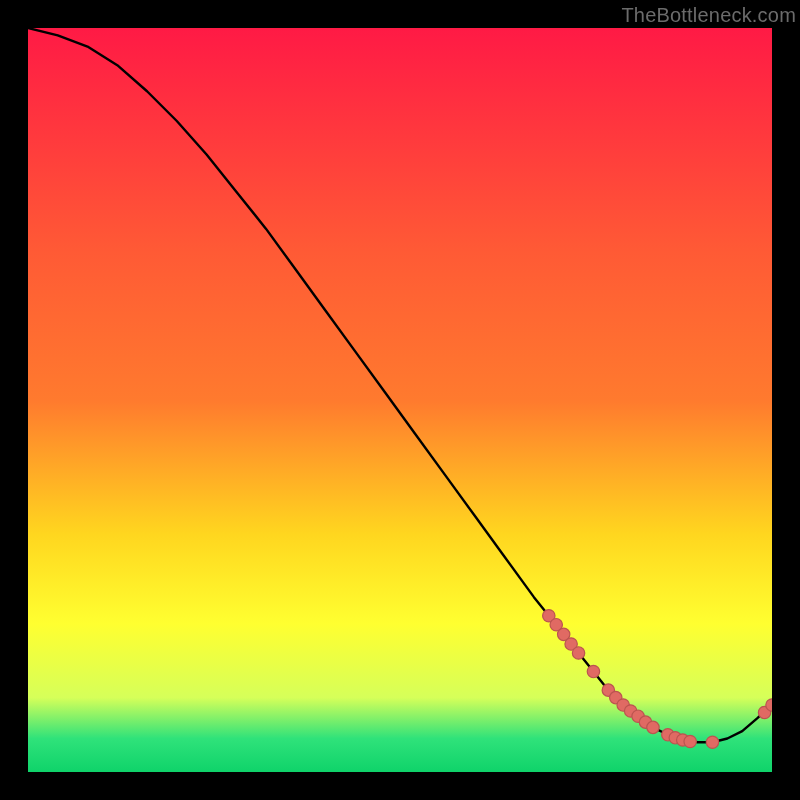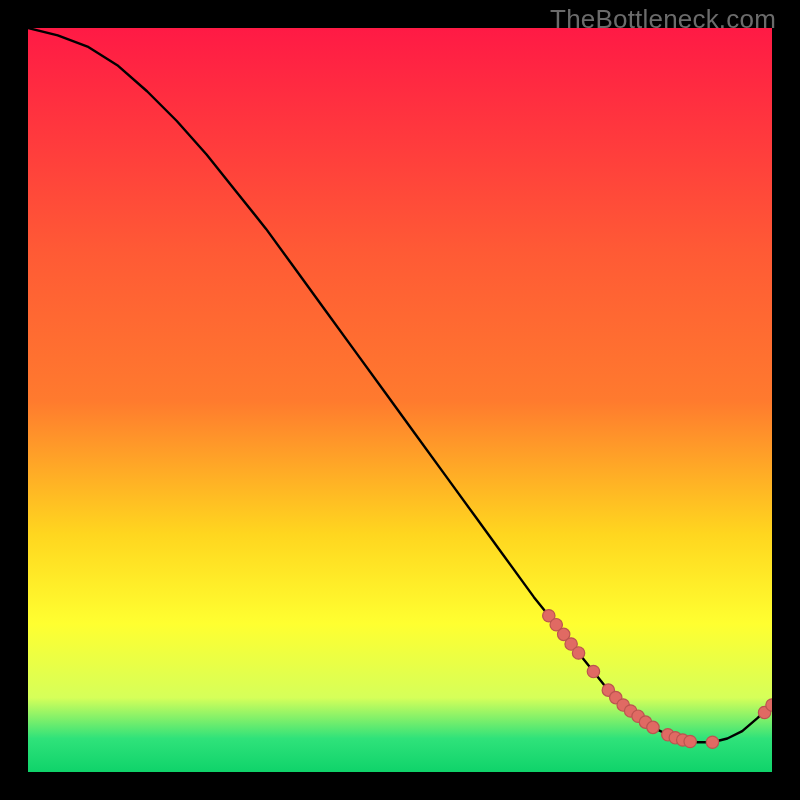--- a/index.html
+++ b/index.html
@@ -12,22 +12,22 @@
     font-family: Arial, Helvetica, sans-serif;
   }
   .frame {
     position: relative;
     width: 800px;
     height: 800px;
   }
   .watermark {
     position: absolute;
     top: 4px;
-    right: 24px;
-    font-size: 26px;
+    right: 4px;
+    font-size: 20px;
     color: #6b6b6b;
     font-weight: 500;
     letter-spacing: 0.2px;
   }
   .plot {
     position: absolute;
     left: 28px;
     top: 28px;
     width: 744px;
     height: 744px;

